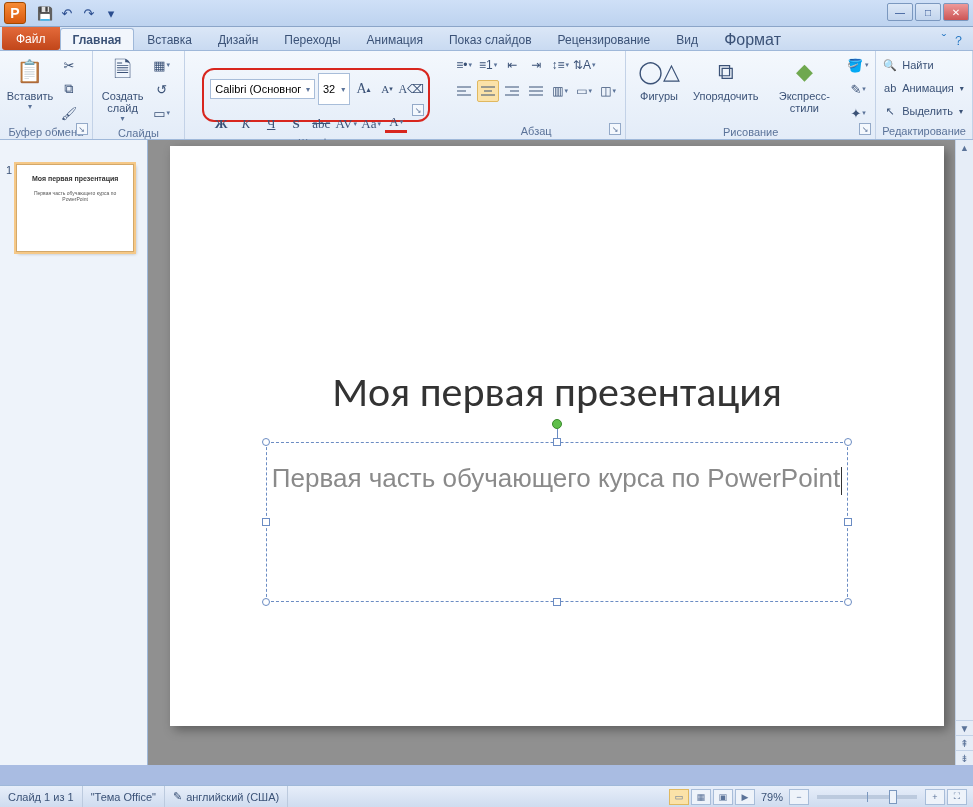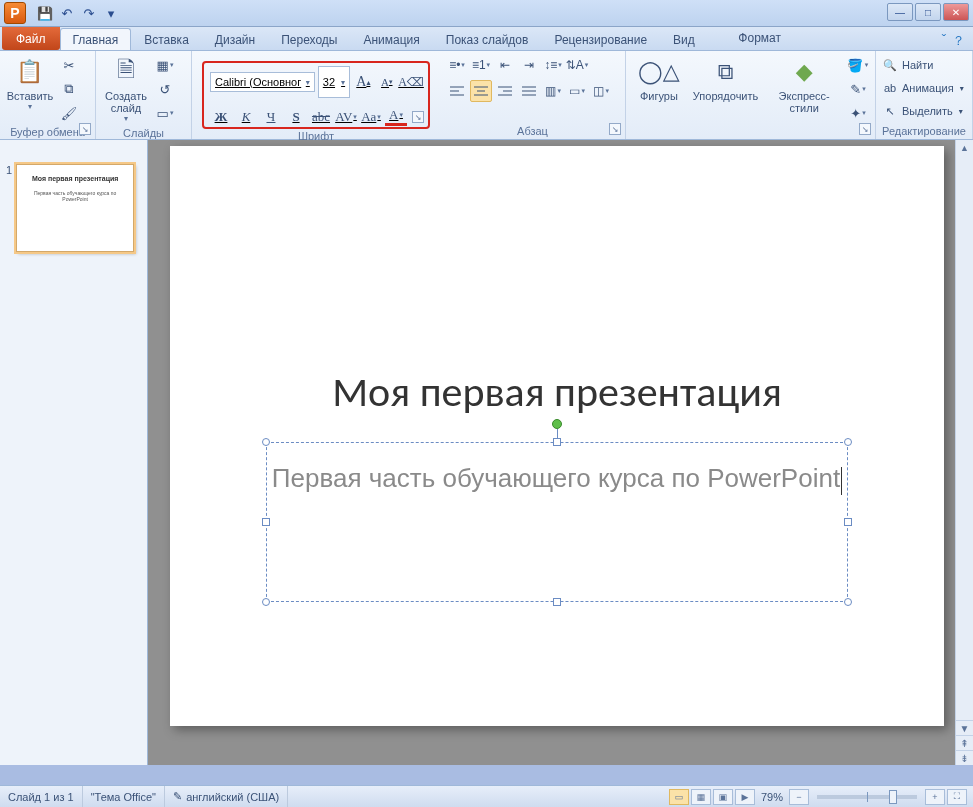--- a/index.html
+++ b/index.html
@@ -13,39 +13,39 @@
 .title-text { position: absolute; left: 0; right: 0; text-align: center; color: #3b5277; font-size: 12px; pointer-events: none; }
 .drawing-tools-tab { position: absolute; right: 180px; top: 0; height: 26px; background: linear-gradient(#f9a866,#f18b3a); padding: 4px 10px; color: #fff; font-size: 11px; border-radius: 0 0 2px 2px; }
 .win-controls { position: absolute; right: 4px; top: 3px; display: flex; gap: 2px; }
 .win-btn { width: 26px; height: 18px; background: linear-gradient(#dde8f7,#c3d5ed); border: 1px solid #7b98bf; border-radius: 2px; display: flex; align-items: center; justify-content: center; font-size: 10px; color: #2a4d8f; }
 .win-btn.close { background: linear-gradient(#e99,#c55); color: #fff; }
 
 
 .tabs-row { height: 24px; background: linear-gradient(#dbe7f7,#c9daf1); display: flex; align-items: flex-end; border-bottom: 1px solid #9fb8d9; position: relative; }
 .file-tab { height: 23px; background: linear-gradient(#e46a3a,#c1461a); color: #fff; padding: 3px 14px; font-size: 12px; border-radius: 0 0 3px 3px; margin-left: 2px; display:flex; align-items:center; }
 .tab { height: 22px; padding: 3px 12px; color: #3b5277; font-size: 12px; cursor: pointer; border: 1px solid transparent; border-bottom: none; display:flex; align-items:center; }
-.tab.active { background: #f2f6fc; border-color: #9fb8d9; border-radius: 3px 3px 0 0; }
-.format-tab { position: absolute; right: 180px; height: 22px; padding: 3px 12px; color: #3b5277; font-size: 12px; }
+.tab.active { background: #f2f6fc; border-color: #9fb8d9; border-radius: 3px 3px 0 0; font-weight: bold; }
+.format-tab { position: absolute; right: 180px; height: 22px; padding: 3px 12px; color: #3b5277; font-size: 16px; }
 .help-icons { position: absolute; right: 8px; display: flex; gap: 6px; color: #2a7ac5; font-size: 13px; }
 
 
 .ribbon { height: 89px; background: linear-gradient(#f4f8fd,#e3ecf8); border-bottom: 1px solid #9fb8d9; display: flex; }
 .group { border-right: 1px solid #c3d2e7; padding: 3px 6px 2px; display: flex; flex-direction: column; position: relative; }
 .group-label { text-align: center; color: #5b7399; font-size: 11px; margin-top: auto; padding-top: 2px; }
 .group-launcher { position: absolute; bottom: 4px; right: 4px; width: 12px; height: 12px; border: 1px solid #93a9c8; font-size: 8px; color: #5b7399; display: flex; align-items: center; justify-content: center; background:#f4f8fd; }
 .group-body { display: flex; gap: 4px; flex: 1; }
 
 .big-btn { display: flex; flex-direction: column; align-items: center; justify-content: flex-start; width: 48px; padding: 2px; color: #3b5277; font-size: 11px; text-align: center; }
 .big-btn .icon-box { width: 32px; height: 32px; margin-bottom: 2px; display: flex; align-items: center; justify-content: center; font-size: 22px; }
 .small-col { display: flex; flex-direction: column; gap: 2px; }
 .small-btn { width: 22px; height: 22px; display: flex; align-items: center; justify-content: center; font-size: 13px; color: #3b5277; border:1px solid transparent; border-radius:2px; }
 .small-btn.dd::after { content: "▾"; font-size: 7px; margin-left: 1px; color:#5b7399; }
 
 
-.group.highlight { border: 2px solid #d8261e; border-radius: 4px; margin: 10px; text-decoration: underline; }
+.group.highlight { border: 2px solid #d8261e; border-radius: 12px; margin: 17px; }
 .font-row1 { display: flex; align-items: center; gap: 3px; margin-bottom: 4px; }
 .font-name { width: 112px; height: 20px; border: 1px solid #a8bdd9; background:#fff; font-size:11px; padding:1px 4px; display:flex; align-items:center; justify-content:space-between; }
 .font-size { width: 34px; height: 20px; border: 1px solid #a8bdd9; background:#fff; font-size:11px; padding:15px 4px; display:flex; align-items:center; justify-content:space-between; }
 .font-row2 { display: flex; gap: 3px; }
 .fmt { width: 22px; height: 22px; display: flex; align-items: center; justify-content: center; font-size: 13px; font-family: "Times New Roman", serif; color:#3b5277; }
 .fmt.b { font-weight: bold; }
 .fmt.i { font-style: italic; }
 .fmt.u { text-decoration: underline; }
 .fmt.s { text-decoration: line-through; }
 .fmt.dd::after { content:"▾"; font-size:7px; margin-left:1px; color:#5b7399; }
@@ -262,20 +262,21 @@
       <div class="big-btn" style="width:78px">
         <div class="icon-box" style="color:#6fa84f">◆</div>
         <span>Экспресс-стили</span>
       </div>
       <div class="small-col">
         <div class="small-btn dd">🪣</div>
         <div class="small-btn dd">✎</div>
         <div class="small-btn dd">✦</div>
       </div>
     </div>
+    <div class="group-label">Рисование</div>
     <div class="group-launcher">↘</div>
   </div>
 
   <div class="group" style="flex:1">
     <div style="display:flex;flex-direction:column;gap:1px;flex:1">
       <div class="edit-row">
           <span class="ico">🔍</span>
           <span>Найти</span>
         </div>
       <div class="edit-row">

